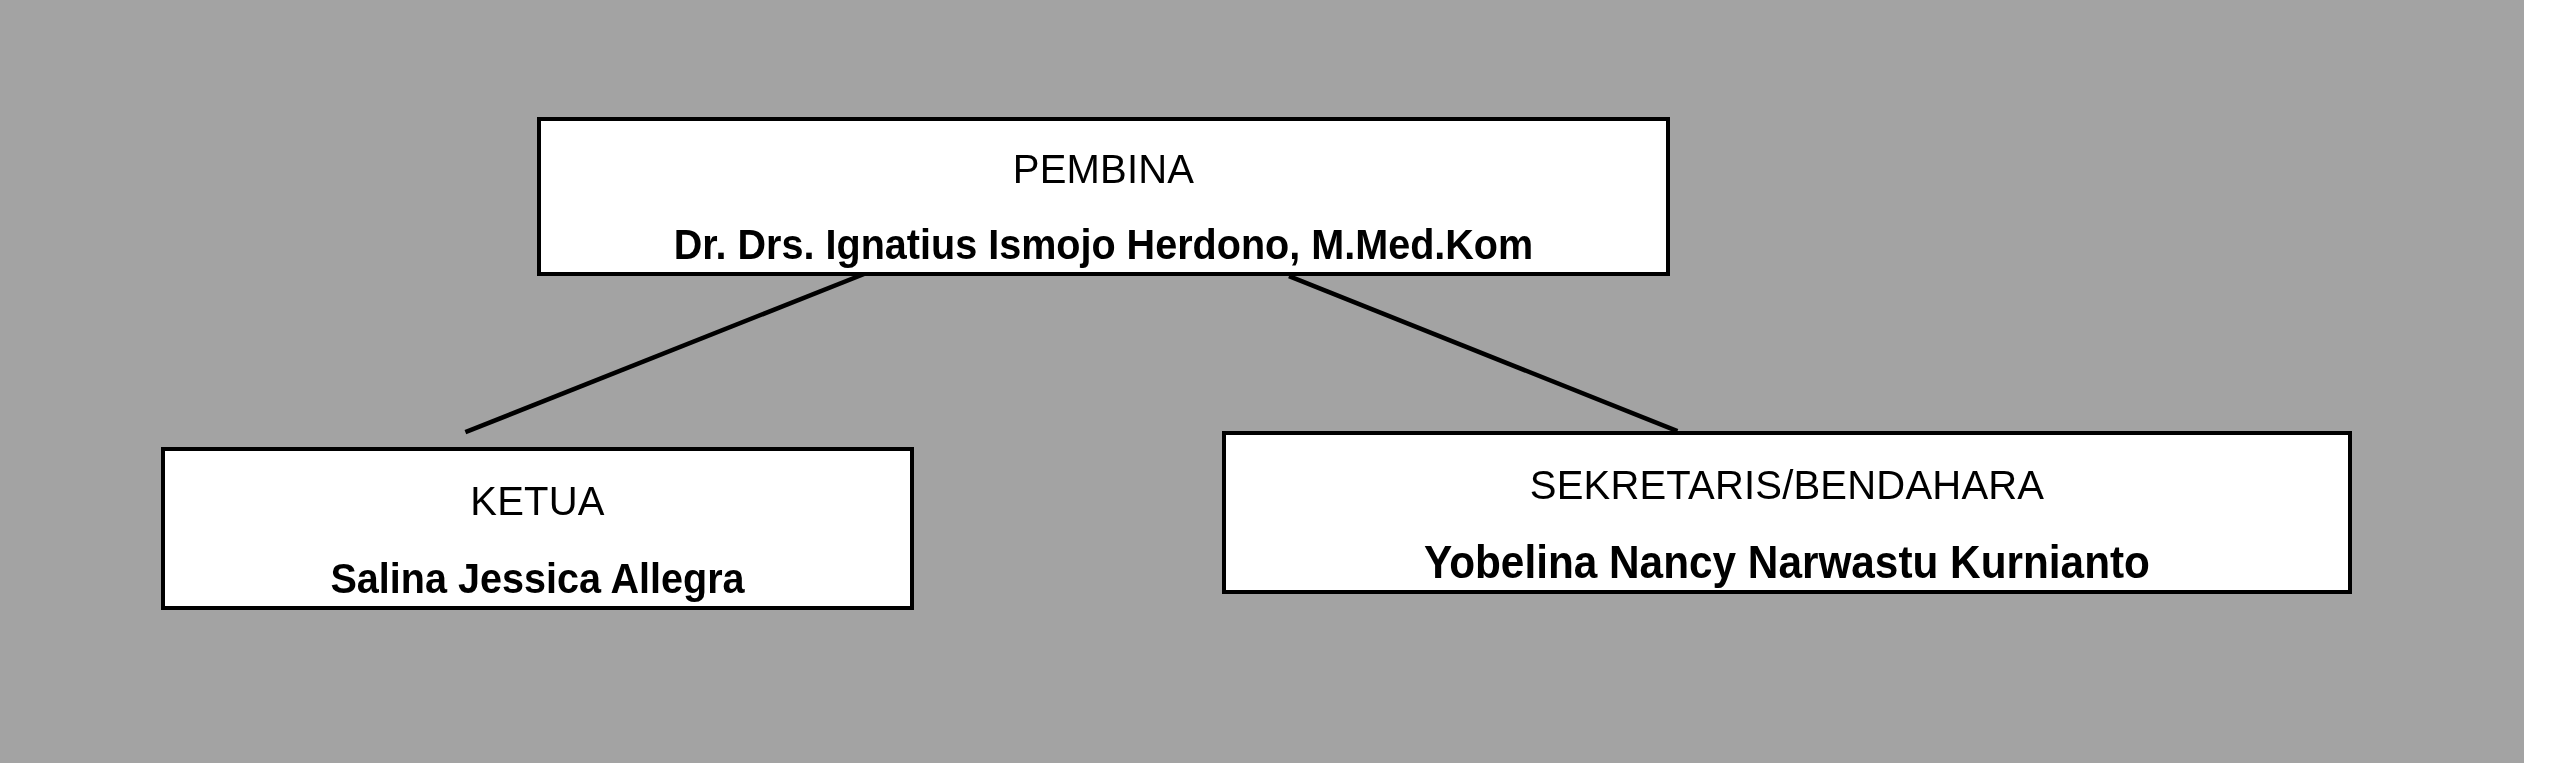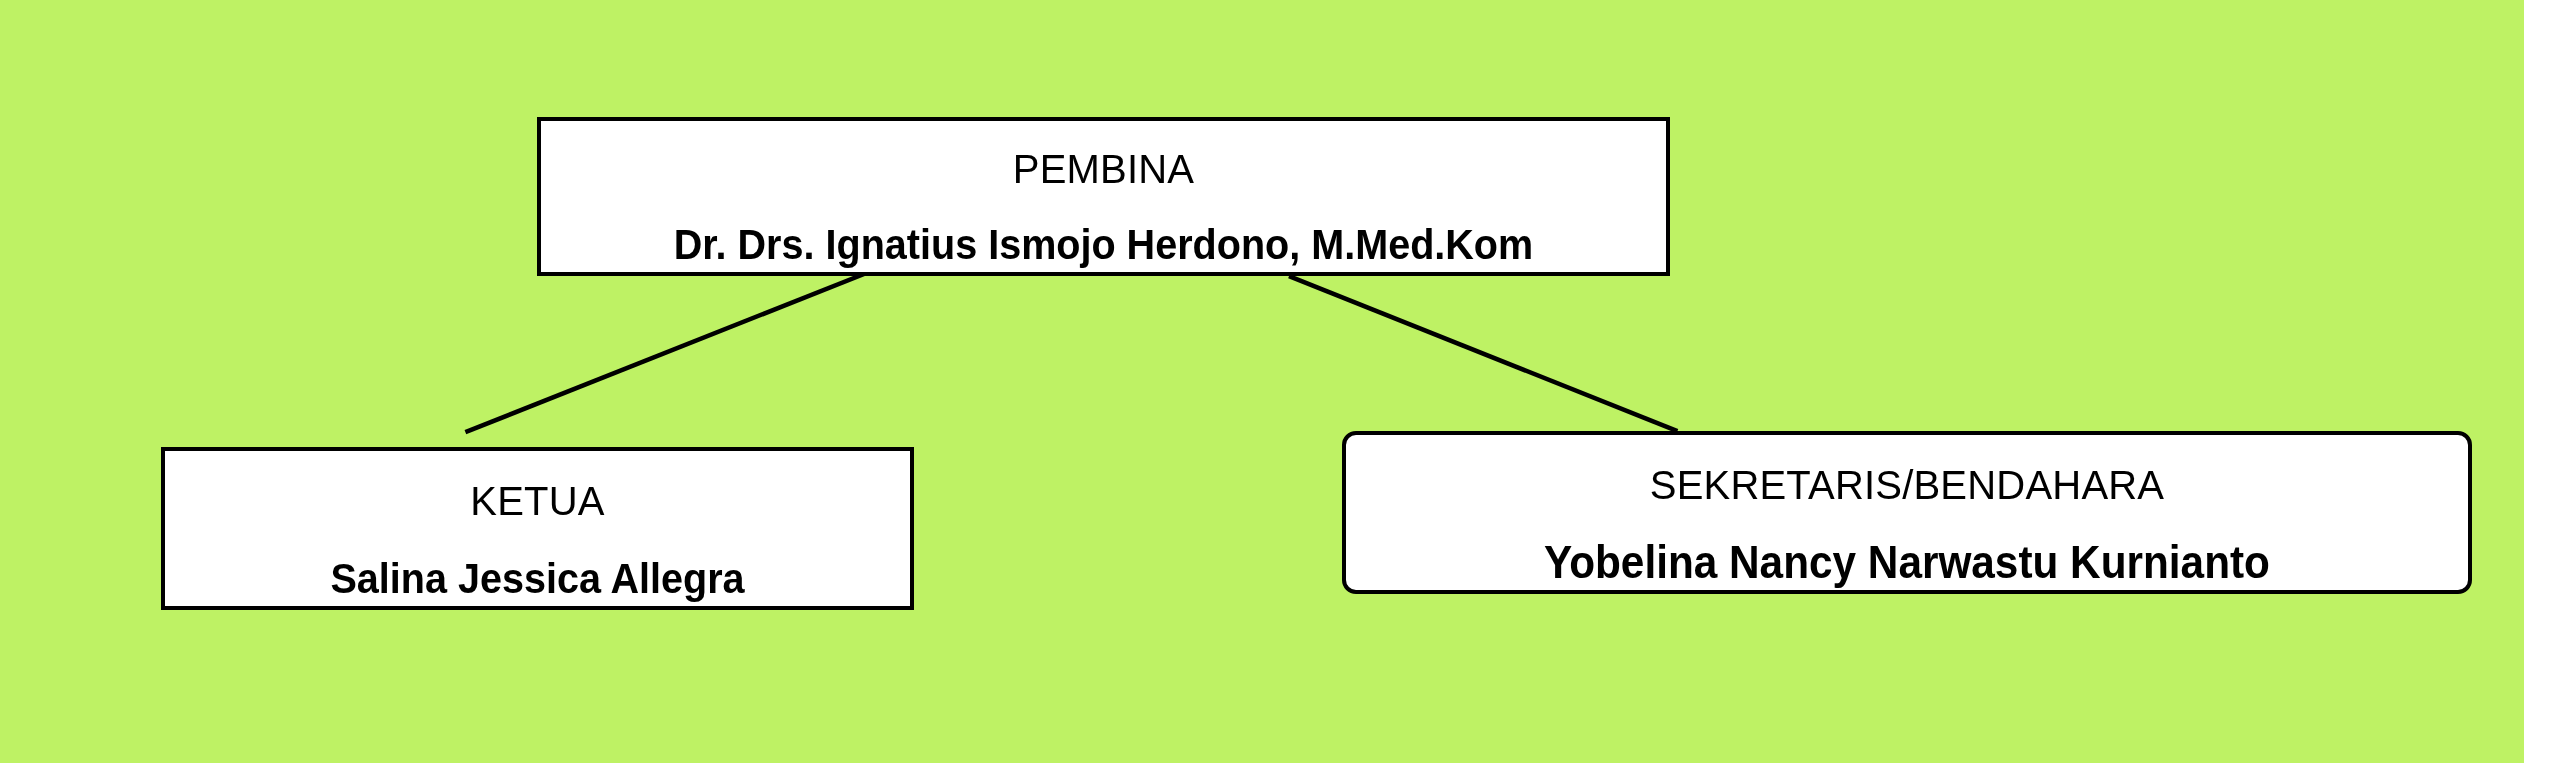--- a/index.html
+++ b/index.html
@@ -9,21 +9,21 @@
     background: #ffffff;
   }
   body {
     font-family: "Liberation Sans", "DejaVu Sans", sans-serif;
   }
 
   #chart-canvas {
     position: relative;
     width: 2524px;
     height: 763px;
-    background: #bef264;
+    background: #a3a3a3;
     overflow: hidden;
   }
 
   
   #connector-layer {
     position: absolute;
     left: 0;
     top: 0;
     width: 2576px;
     height: 763px;
@@ -85,25 +85,24 @@
     left: 161px;
     top: 431px;
     width: 753px;
     height: 163px;
     margin-top: 16px;
   }
   #node-ketua .node-title { margin-top: 30px; font-size: 40px; }
   #node-ketua .node-name  { margin-top: 36px; font-size: 43px; }
 
   #node-sekretaris {
-    left: 1342px;
+    left: 1222px;
     top: 431px;
     width: 1130px;
     height: 163px;
-    border-radius: 14px;
   }
   #node-sekretaris .node-title { margin-top: 30px; font-size: 40px; }
   #node-sekretaris .node-name  { margin-top: 34px; font-size: 46px; }
 </style>
 </head>
 <body>
 
 <div id="chart-canvas">
 
   <svg id="connector-layer" viewBox="0 0 2592 768" width="2576" height="763" xmlns="http://www.w3.org/2000/svg">

